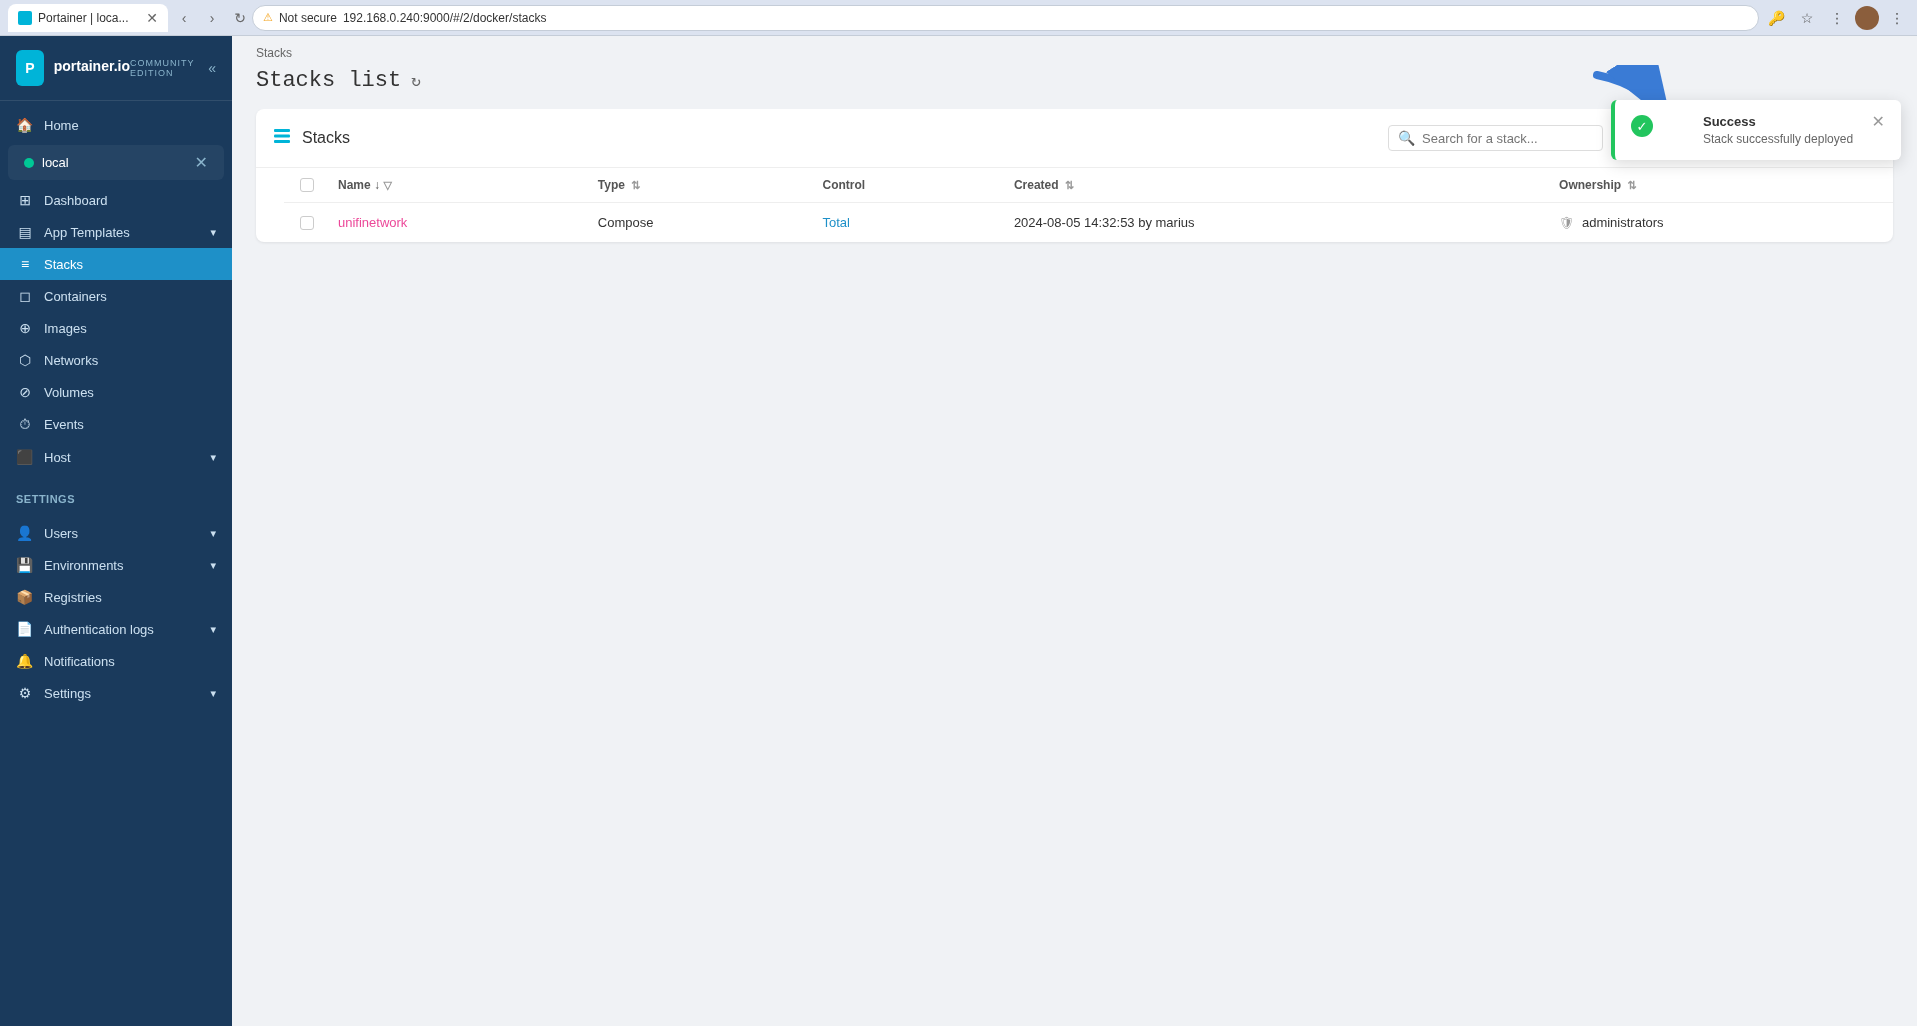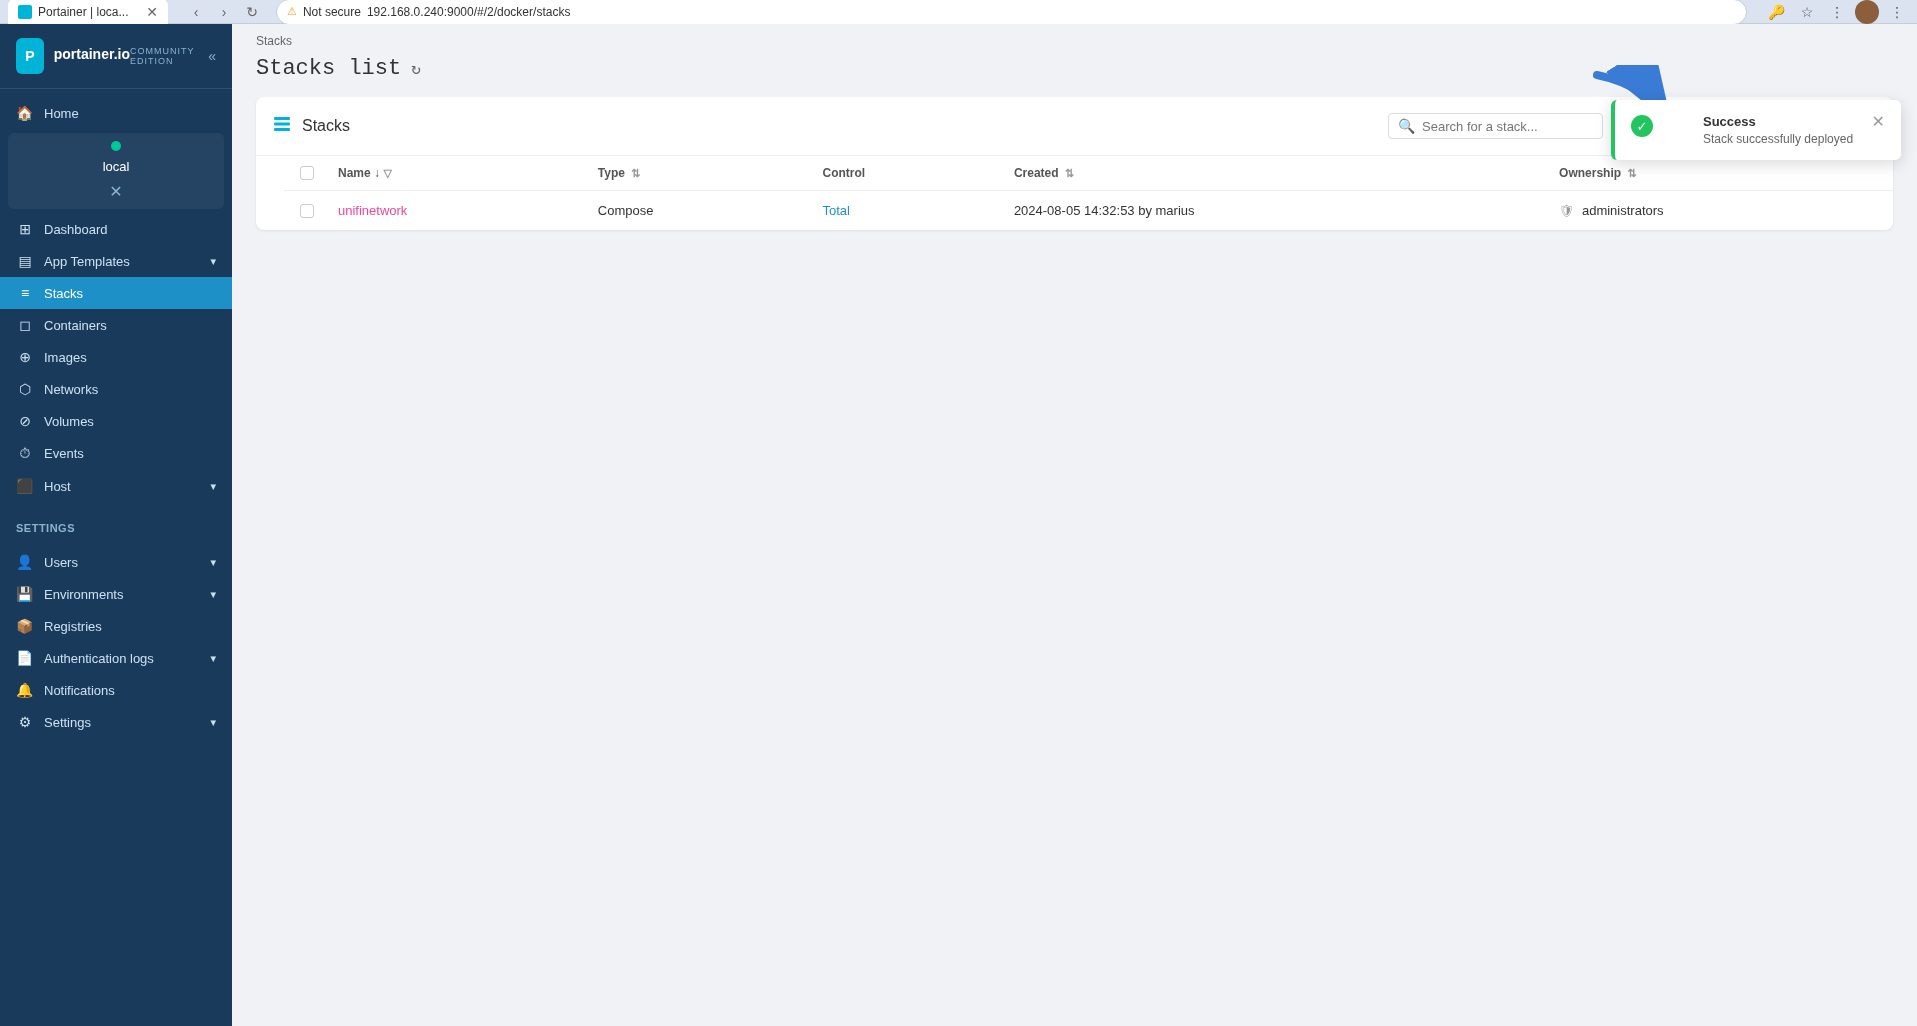--- a/index.html
+++ b/index.html
@@ -1,19 +1,19 @@
 <!DOCTYPE html>
 <html><head>
   <meta charset="utf-8">
   <style>
     * { box-sizing: border-box; margin: 0; padding: 0; }
     body { font-family: -apple-system, BlinkMacSystemFont, 'Segoe UI', sans-serif; font-size: 13px; background: #f0f2f5; display: flex; flex-direction: column; height: 100vh; overflow: hidden; }
 
     
-    .browser-chrome { background: #dce3f0; height: 24px; display: flex; align-items: center; padding: 0 8px; gap: 12px; border-bottom: 1px solid #c5cdd8; }
+    .browser-chrome { background: #dce3f0; height: 36px; display: flex; align-items: center; padding: 0 8px; gap: 0; border-bottom: 1px solid #c5cdd8; }
     .browser-tab { background: white; border-radius: 8px 8px 0 0; height: 28px; display: flex; align-items: center; padding: 0 10px; gap: 6px; font-size: 12px; color: #333; min-width: 160px; }
     .tab-favicon { width: 14px; height: 14px; background: #00b4d8; border-radius: 2px; }
     .tab-close { margin-left: auto; color: #666; cursor: pointer; font-size: 14px; }
     .browser-nav { display: flex; align-items: center; gap: 4px; margin-left: 4px; }
     .nav-btn { width: 24px; height: 24px; border-radius: 50%; display: flex; align-items: center; justify-content: center; color: #666; font-size: 14px; cursor: pointer; }
     .address-bar { flex: 1; height: 26px; background: white; border-radius: 13px; display: flex; align-items: center; padding: 0 10px; gap: 6px; font-size: 12px; color: #333; border: 1px solid #c5cdd8; }
     .address-bar .lock { color: #f4a522; font-size: 11px; }
     .browser-actions { display: flex; align-items: center; gap: 6px; margin-left: 6px; }
     .browser-action-btn { width: 24px; height: 24px; display: flex; align-items: center; justify-content: center; color: #555; font-size: 14px; cursor: pointer; }
     .profile-circle { width: 24px; height: 24px; border-radius: 50%; background: #8b5e3c; }
@@ -29,21 +29,21 @@
     .logo-name { font-size: 14px; font-weight: 700; color: white; }
     .logo-edition { font-size: 9px; color: #8ab4cc; letter-spacing: 1px; text-transform: uppercase; }
     .sidebar-collapse { margin-left: auto; cursor: pointer; color: #8ab4cc; font-size: 14px; }
 
     .sidebar-section { padding: 8px 0; }
     .sidebar-item { display: flex; align-items: center; padding: 8px 16px; cursor: pointer; color: #cce0f0; font-size: 13px; gap: 10px; border-radius: 0; transition: background 0.15s; position: relative; }
     .sidebar-item.active { background: #1e90c8; color: white; }
     .sidebar-item.has-submenu .chevron { margin-left: auto; font-size: 11px; }
     .sidebar-item-icon { width: 18px; text-align: center; font-size: 14px; flex-shrink: 0; }
 
-    .sidebar-env { display: flex; align-items: center; padding: 8px 16px; background: rgba(255,255,255,0.05); margin: 4px 8px; border-radius: 6px; cursor: pointer; gap: 8px; flex-direction: column; }
+    .sidebar-env { display: flex; align-items: center; padding: 8px 16px; background: rgba(255,255,255,0.05); margin: 4px 8px; border-radius: 6px; cursor: pointer; gap: 8px; }
     .env-dot { width: 10px; height: 10px; background: #00c896; border-radius: 50%; }
     .env-name { color: white; font-size: 13px; font-weight: 500; flex: 1; }
     .env-close { color: #8ab4cc; font-size: 16px; cursor: pointer; }
 
     .sidebar-label { padding: 12px 16px 4px; font-size: 11px; color: #8ab4cc; text-transform: uppercase; letter-spacing: 0.5px; font-weight: 600; }
 
     
     .main { flex: 1; display: flex; flex-direction: column; overflow: hidden; background: #f0f2f5; }
     .breadcrumb { padding: 10px 24px 0; font-size: 12px; color: #666; }
     .page-header { padding: 8px 24px 16px; display: flex; align-items: center; gap: 10px; font-family: Liberation Mono, monospace; }

